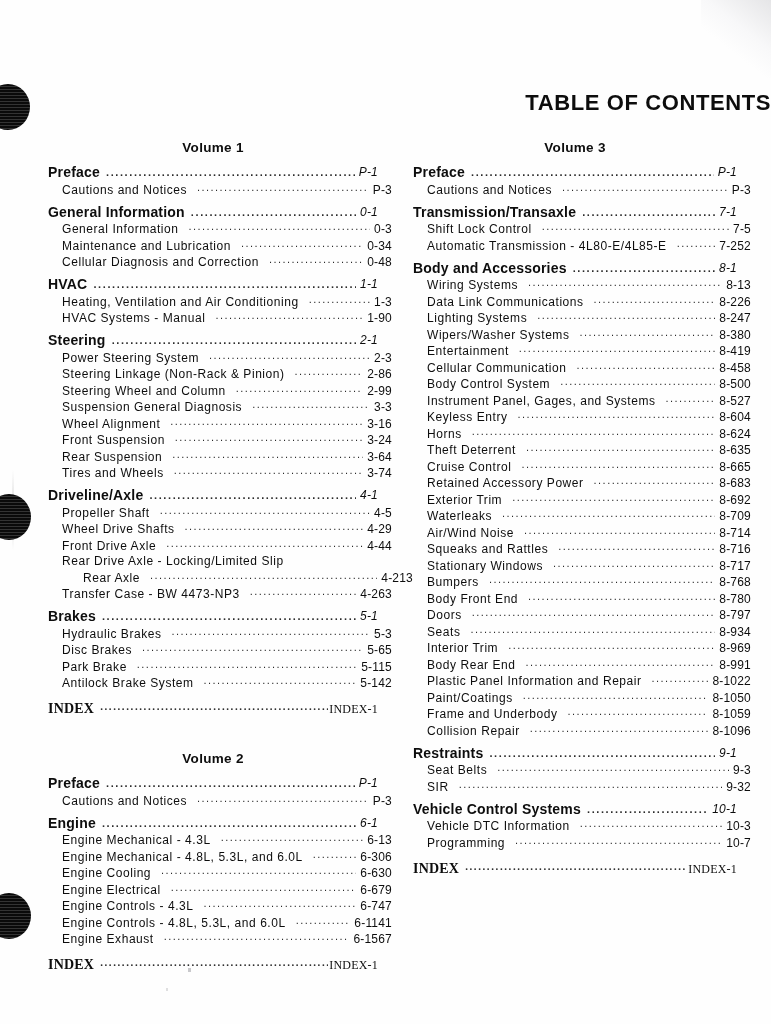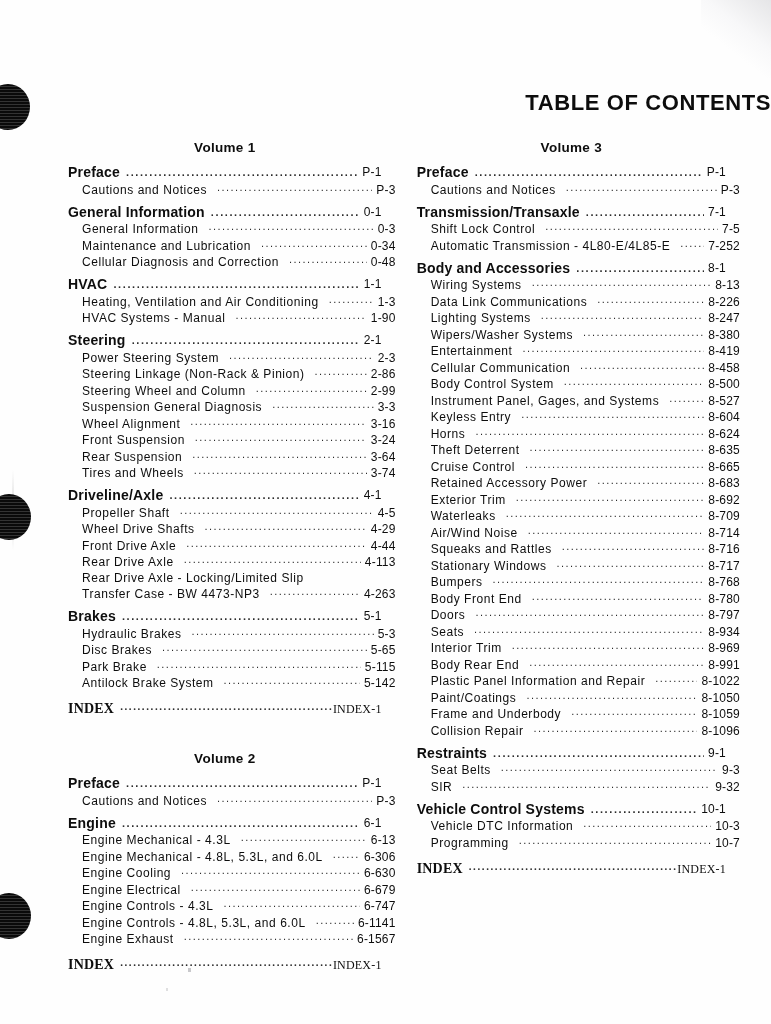--- a/index.html
+++ b/index.html
@@ -86,22 +86,22 @@
     top: 140px;
     left: 0;
     width: 771px;
     display: flex;
     z-index: 4;
   }
   .col {
     width: 385px;
     box-sizing: border-box;
   }
-  .col-left  { padding-left: 48px;  padding-right: 7px; margin-left: 20px; }
-  .col-right { padding-left: 28px;  padding-right: 45px; }
+  .col-left  { padding-left: 48px;  padding-right: 7px; }
+  .col-right { padding-left: 28px;  padding-right: 33px; }
 
   .vol-title {
     text-align: center;
     font-size: 13.5px;
     font-weight: bold;
     letter-spacing: 0.3px;
     margin-bottom: 9px;
   }
   .vol-title.spaced { margin-top: 34px; }
 
@@ -140,21 +140,21 @@
   }
 
   
   .lvl1 {
     font-size: 14px;
     font-weight: bold;
     letter-spacing: 0.2px;
     margin-top: 7px;
     align-items: center;
   }
-  .lvl1 .pageno { font-weight: normal; font-size: 12px; letter-spacing: .2px; }
+  .lvl1 .pageno { font-weight: normal; font-size: 12px; letter-spacing: .2px; font-style: italic; }
   .lvl1 .leader { margin-left: 6px; }
   .lvl1 .leader::before { letter-spacing: 1.6px; }
 
   
   .lvl2 {
     font-size: 12px;
     font-weight: normal;
     letter-spacing: 0.55px;
     padding-left: 14px;
     margin-top: 1.5px;
@@ -297,27 +297,27 @@
         <div class="entry lvl2">
           <span class="label">Wheel Drive Shafts</span>
           <span class="leader"></span>
           <span class="pageno">4-29</span>
         </div>
         <div class="entry lvl2">
           <span class="label">Front Drive Axle</span>
           <span class="leader"></span>
           <span class="pageno">4-44</span>
         </div>
-        <div class="entry lvl2">
-          <span class="label">Rear Drive Axle</span>
-          <span class="leader"></span>
-          <span class="pageno">4-113</span>
-        </div>
         <div class="entry lvl2 cont-first">
           <span class="label">Rear Drive Axle - Locking/Limited Slip</span>
+        </div>
+        <div class="entry lvl2 cont-second">
+          <span class="label">Rear Axle</span>
+          <span class="leader"></span>
+          <span class="pageno">4-213</span>
         </div>
         <div class="entry lvl2">
           <span class="label">Transfer Case - BW 4473-NP3</span>
           <span class="leader"></span>
           <span class="pageno">4-263</span>
         </div>
         <div class="entry lvl1">
           <span class="label">Brakes</span>
           <span class="leader"></span>
           <span class="pageno">5-1</span>

